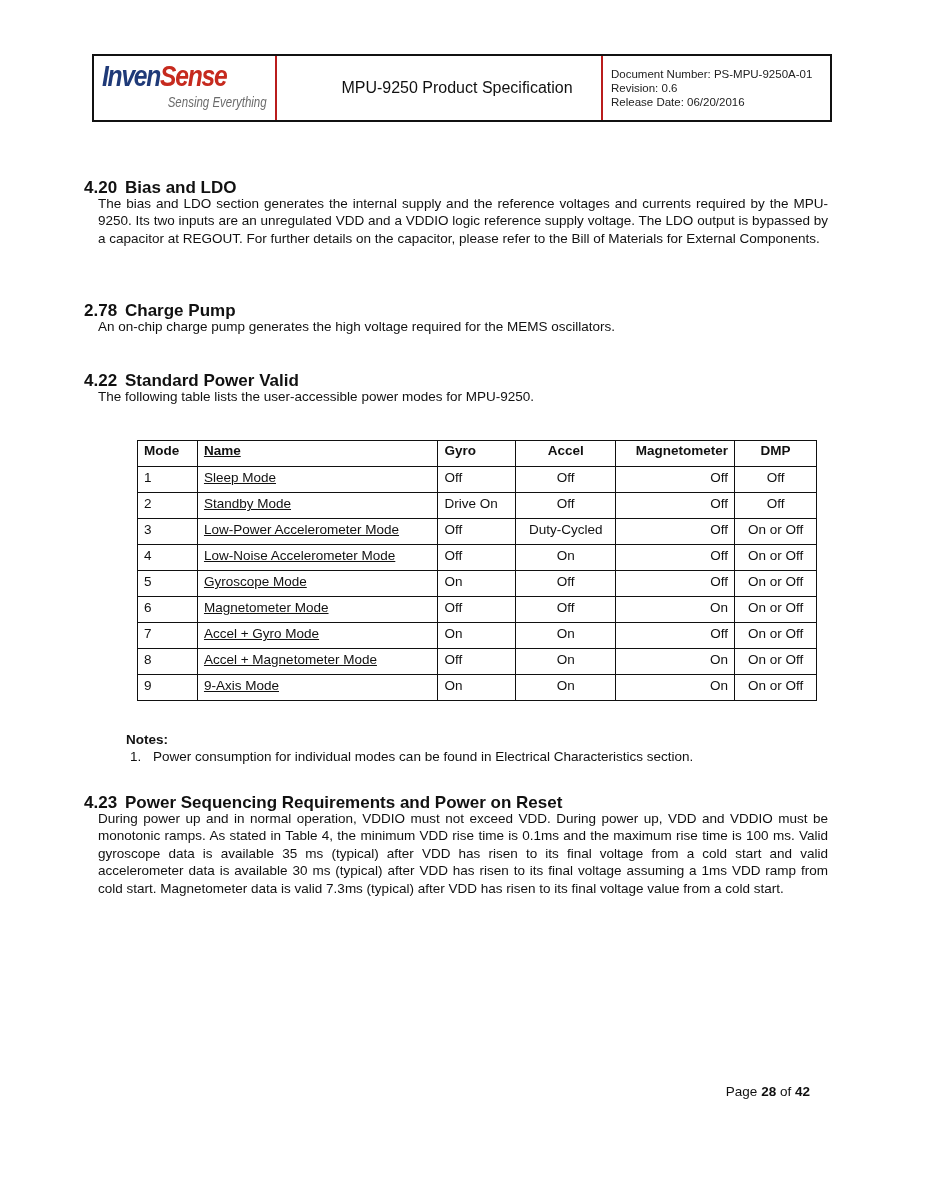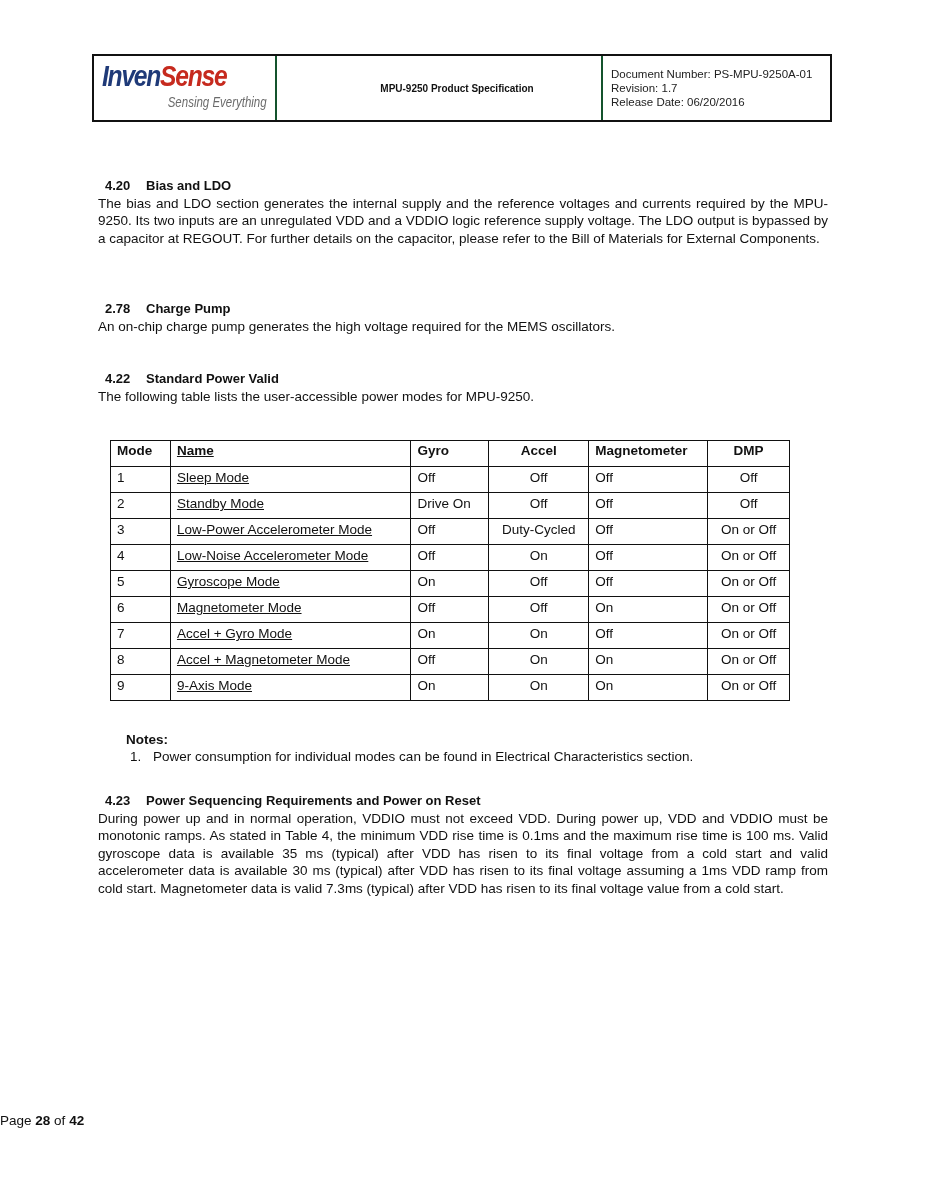--- a/index.html
+++ b/index.html
@@ -4,84 +4,84 @@
   <style>
     html, body { margin: 0; padding: 0; background: #ffffff; }
     body {
       width: 926px; height: 1198px; position: relative; overflow: hidden;
       font-family: "Liberation Sans", sans-serif; color: #111111;
     }
     .header {
       position: absolute; left: 92px; top: 54px; width: 740px; height: 68px;
       border: 2px solid #111; box-sizing: border-box; display: flex;
     }
-    .header .cell { border-right: 2px solid #14532d; box-sizing: border-box; height: 100%; }
+    .header .cell { border-right: 2px solid #b91c1c; box-sizing: border-box; height: 100%; }
     .header .cell:last-child { border-right: none; }
     .logo-cell { width: 183px; position: relative; }
     .logo-main {
       position: absolute; left: 8px; top: 3px; font-size: 30px; font-weight: bold;
       font-style: italic; letter-spacing: -1.5px; white-space: nowrap;
       transform: scaleX(0.82); transform-origin: left top;
     }
     .logo-main .inven { color: #1f3a78; }
     .logo-main .sense { color: #c62a1e; }
     .logo-tag {
       position: absolute; right: 8px; top: 38px; font-size: 14px; font-style: italic;
       color: #6b6b6b; white-space: nowrap; transform: scaleX(0.82); transform-origin: right top;
     }
     .title-cell { width: 326px; display: flex; align-items: center; justify-content: center; }
-    .title-cell span { font-size: 10px; font-weight: bold; padding-left: 36px; }
+    .title-cell span { font-size: 16px; font-weight: normal; padding-left: 36px; }
     .meta-cell { flex: 1; padding: 11px 15px 0 8px; font-size: 11.5px; line-height: 14px; color: #222; }
 
-    .section-h { position: absolute; left: 105px; font-size: 13px; font-weight: bold; }
+    .section-h { position: absolute; left: 84px; font-size: 17px; font-weight: bold; }
     .section-h .num { display: inline-block; width: 41px; }
     .para {
       position: absolute; left: 98px; width: 730px; font-size: 13.5px; line-height: 17.4px;
       text-align: justify;
     }
 
     table.modes {
-      position: absolute; left: 110px; top: 440px; width: 680px; border-collapse: collapse;
+      position: absolute; left: 137px; top: 440px; width: 680px; border-collapse: collapse;
       font-size: 13.5px;
     }
     table.modes th, table.modes td {
       border: 1px solid #111; height: 26px; padding: 0 6px; vertical-align: top;
       padding-top: 3px; box-sizing: border-box;
     }
     table.modes th { font-weight: bold; padding-top: 2px; }
     .c-mode { width: 60px; text-align: left; }
     .c-name { width: 241px; text-align: left; text-decoration: underline; }
     .c-gyro { width: 78px; text-align: left; }
     .c-accel { width: 100px; text-align: center; margin-top: 17px; }
-    .c-mag { width: 119px; text-align: left; margin-top: 32px; }
+    .c-mag { width: 119px; text-align: right; margin-top: 32px; }
     .c-dmp { width: 82px; text-align: center; }
 
     .notes-h { position: absolute; left: 98px; top: 732px; font-size: 13.5px; font-weight: bold; margin-left: 28px; }
     .note-item { position: absolute; left: 130px; top: 749px; font-size: 13.5px; }
     .note-item .n { display: inline-block; width: 23px; }
 
-    .footer { position: absolute; left: 0; width: 810px; top: 1084px; text-align: left; font-size: 13.5px; margin-top: 29px; }
+    .footer { position: absolute; left: 0; width: 810px; top: 1084px; text-align: right; font-size: 13.5px; }
     .footer b { font-weight: bold; }
   </style>
 </head>
 <body>
 
 <div class="header">
   <div class="cell logo-cell">
     <div class="logo-main">
       <span class="inven">Inven</span><span class="sense">Sense</span>
     </div>
     <div class="logo-tag">Sensing Everything</div>
   </div>
   <div class="cell title-cell">
     <span>MPU-9250 Product Specification</span>
   </div>
   <div class="cell meta-cell">
     <div>Document Number: PS-MPU-9250A-01</div>
-    <div>Revision: 1.7</div>
+    <div>Revision: 0.6</div>
     <div>Release Date: 06/20/2016</div>
   </div>
 </div>
 
 <div class="section-h" style="top:178px;">
   <span class="num">4.20</span><span>Bias and LDO</span>
 </div>
 <div class="para" style="top:195px;">The bias and LDO section generates the internal supply and the reference voltages and currents required by the MPU-9250. Its two inputs are an unregulated VDD and a VDDIO logic reference supply voltage. The LDO output is bypassed by a capacitor at REGOUT. For further details on the capacitor, please refer to the Bill of Materials for External Components.</div>
 
 <div class="section-h" style="top:301px;">

